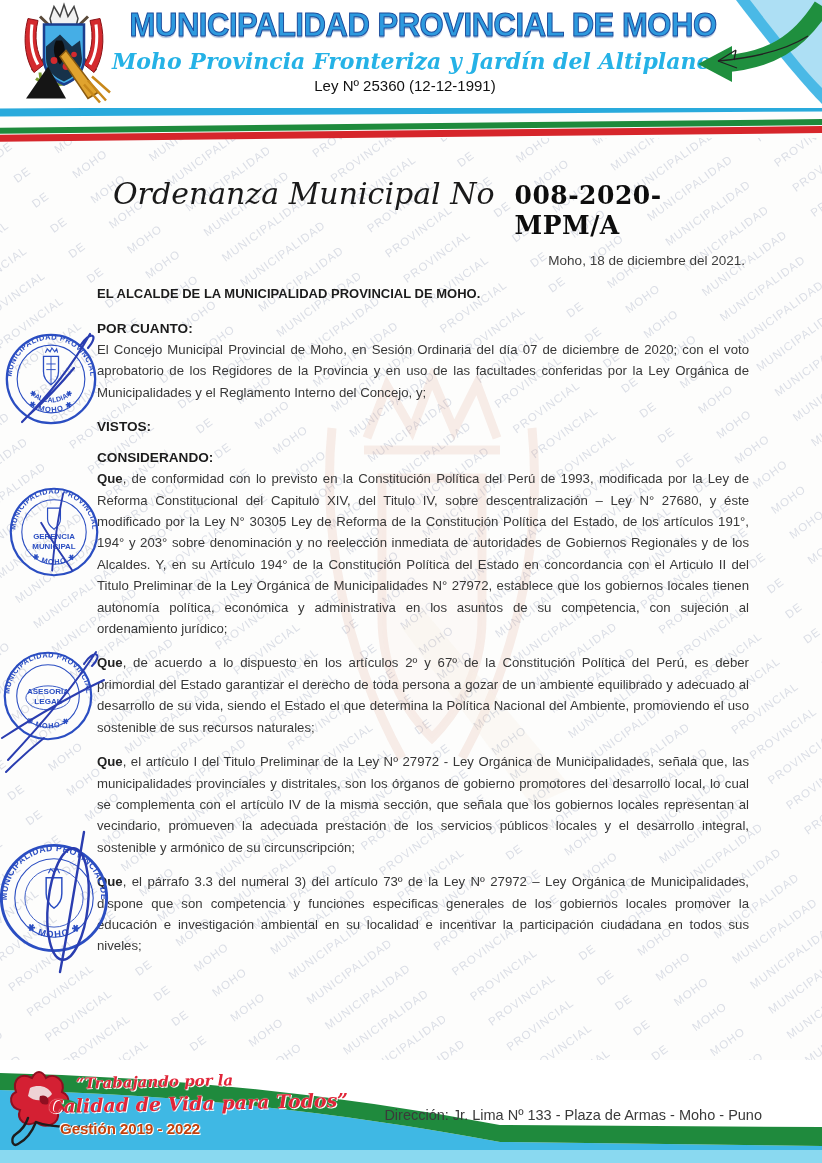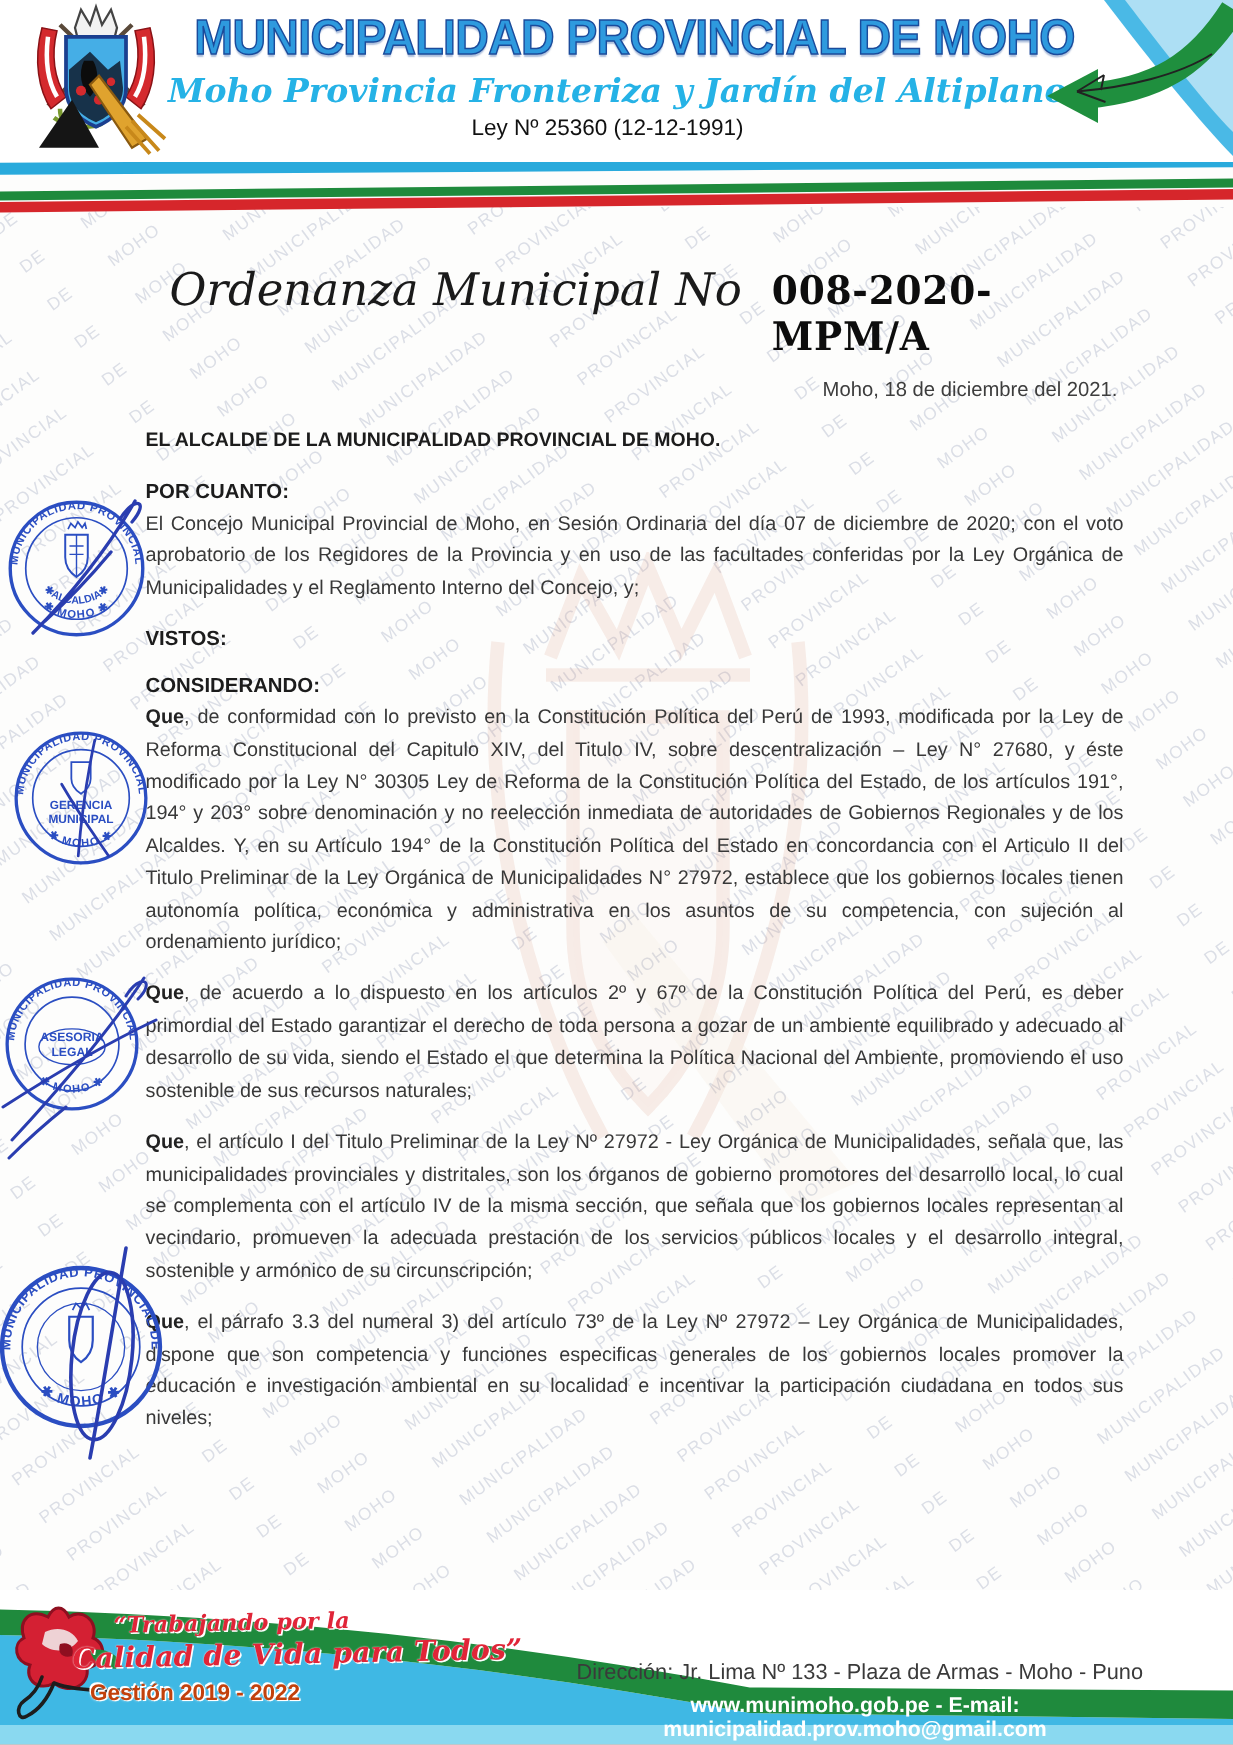--- a/index.html
+++ b/index.html
@@ -267,16 +267,15 @@
       <path d="M58,38 C70,36 78,42 80,50 C70,52 60,48 58,38 Z" fill="#1f8a3d"></path>
       <path d="M34,60 C30,70 24,78 16,82 C10,86 8,76 14,72 C20,68 24,62 26,56 M34,60 C44,64 64,66 92,64" fill="none" stroke="#1d1d1d" stroke-width="2.4" stroke-linecap="round"></path>
     </svg>
 
     <div class="slogan">
       <div class="slogan-l1">“Trabajando por la</div>
       <div class="slogan-l2">Calidad de Vida para Todos”</div>
     </div>
     <div class="gestion">Gestión 2019 - 2022</div>
     <div class="address">Dirección: Jr. Lima Nº 133 - Plaza de Armas - Moho - Puno</div>
-    <div class="webmail">www.munimoho.gob.pe  - E-mail: municipalidad.prov.moho@gmail.com</div>
   </div>
 
 </div>
 
 </body></html>

